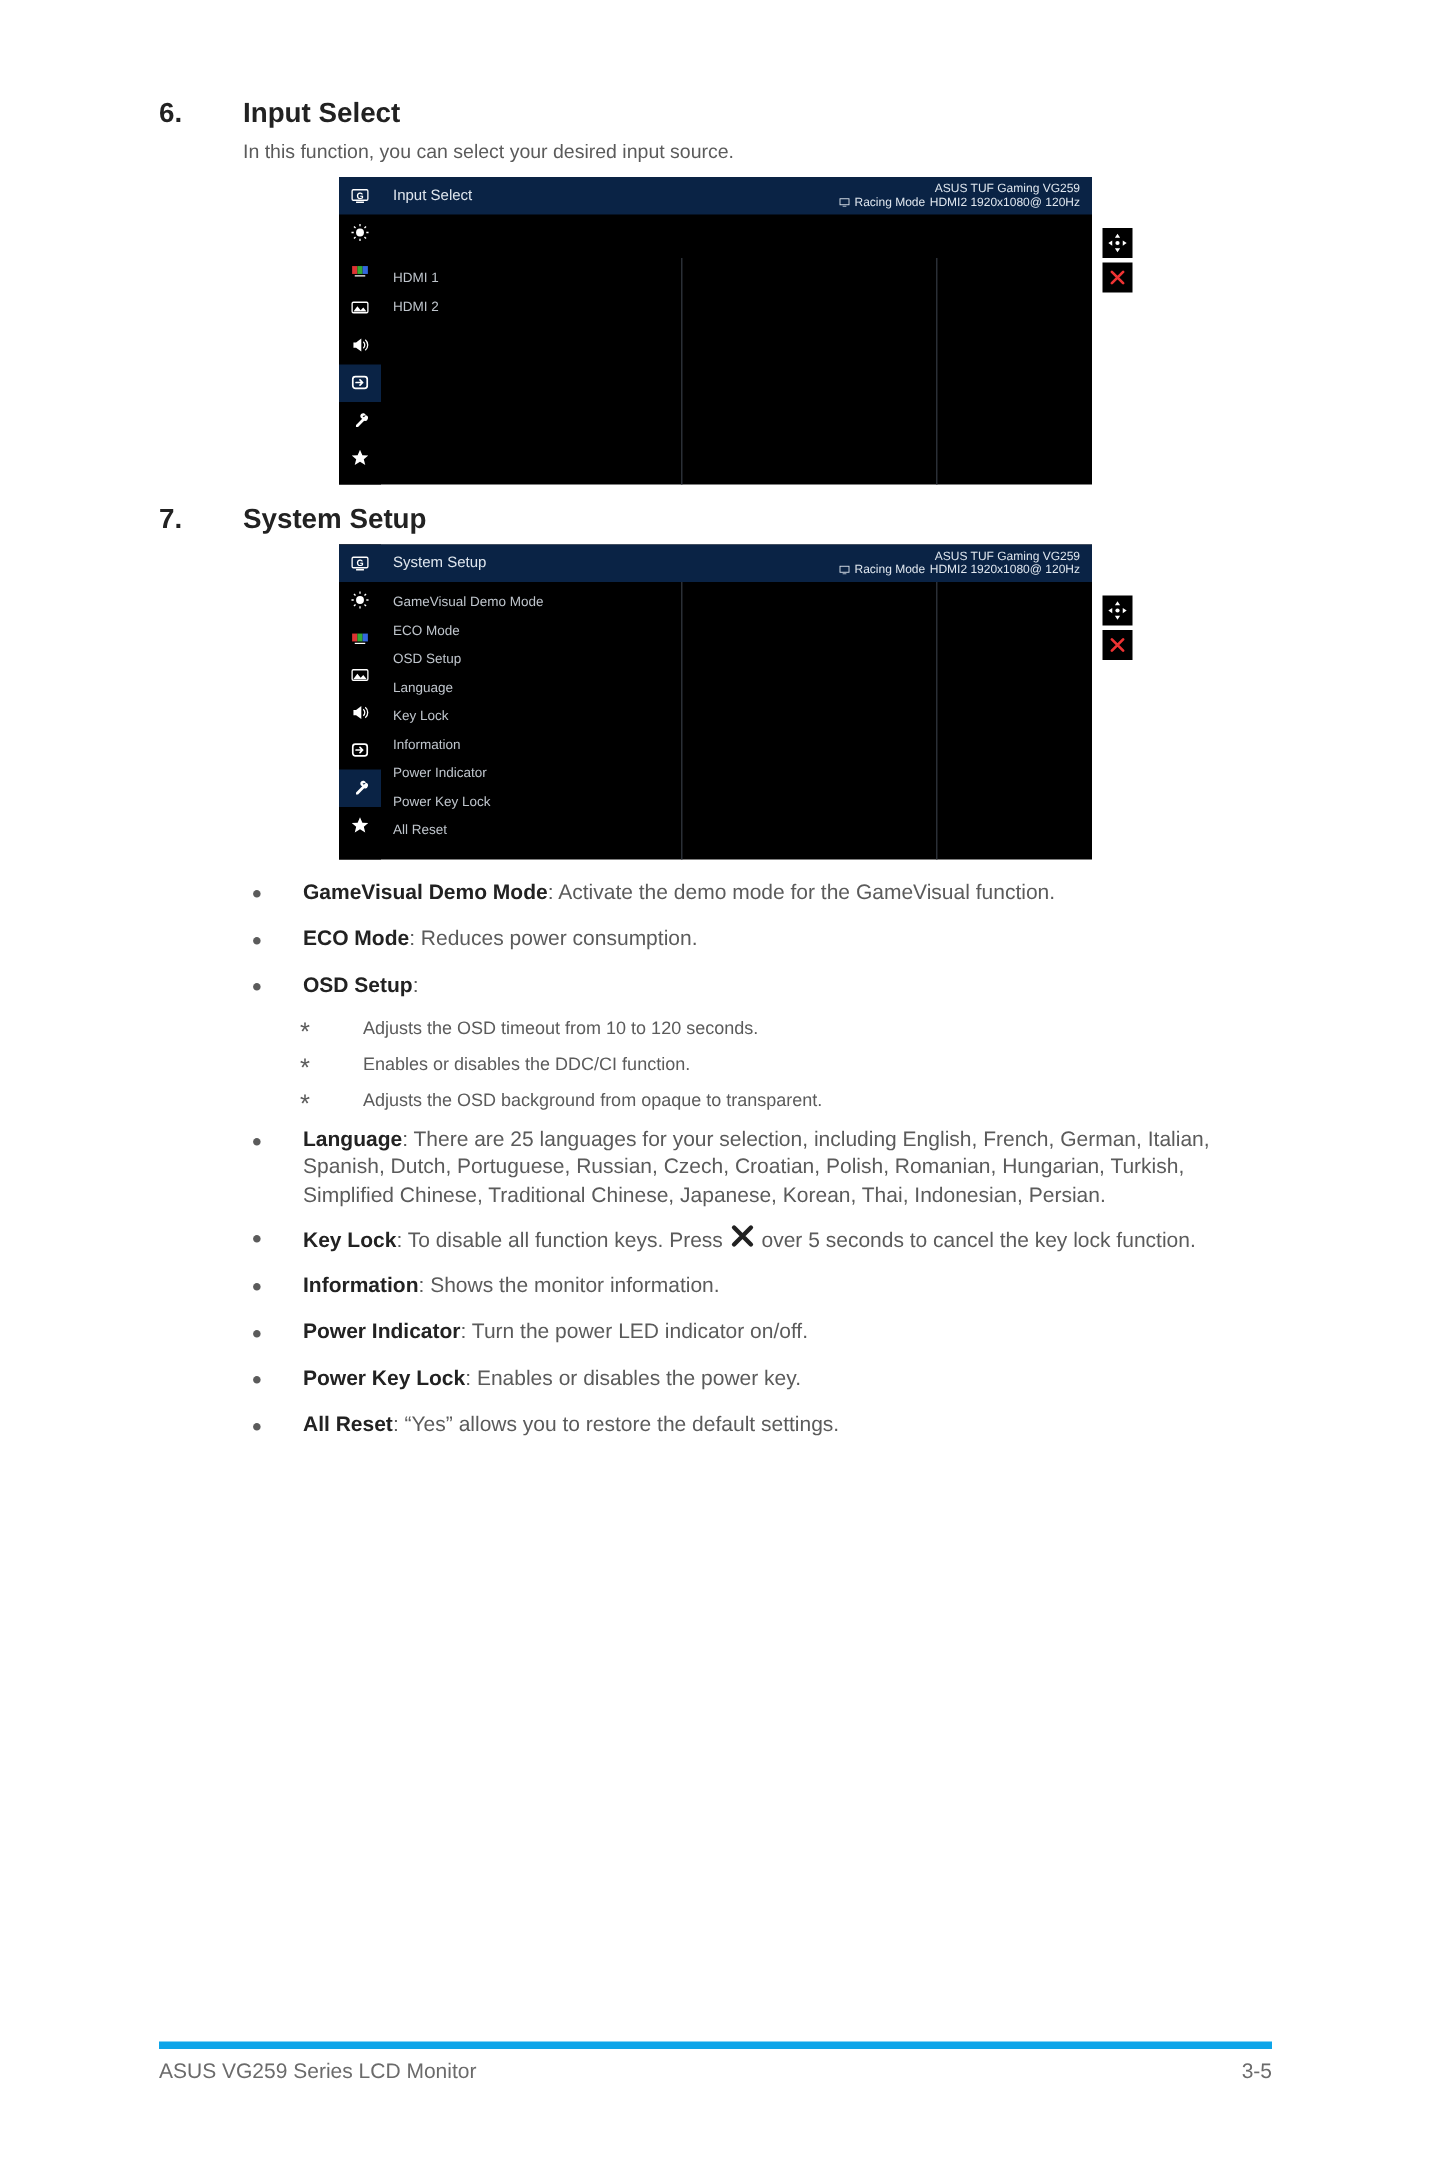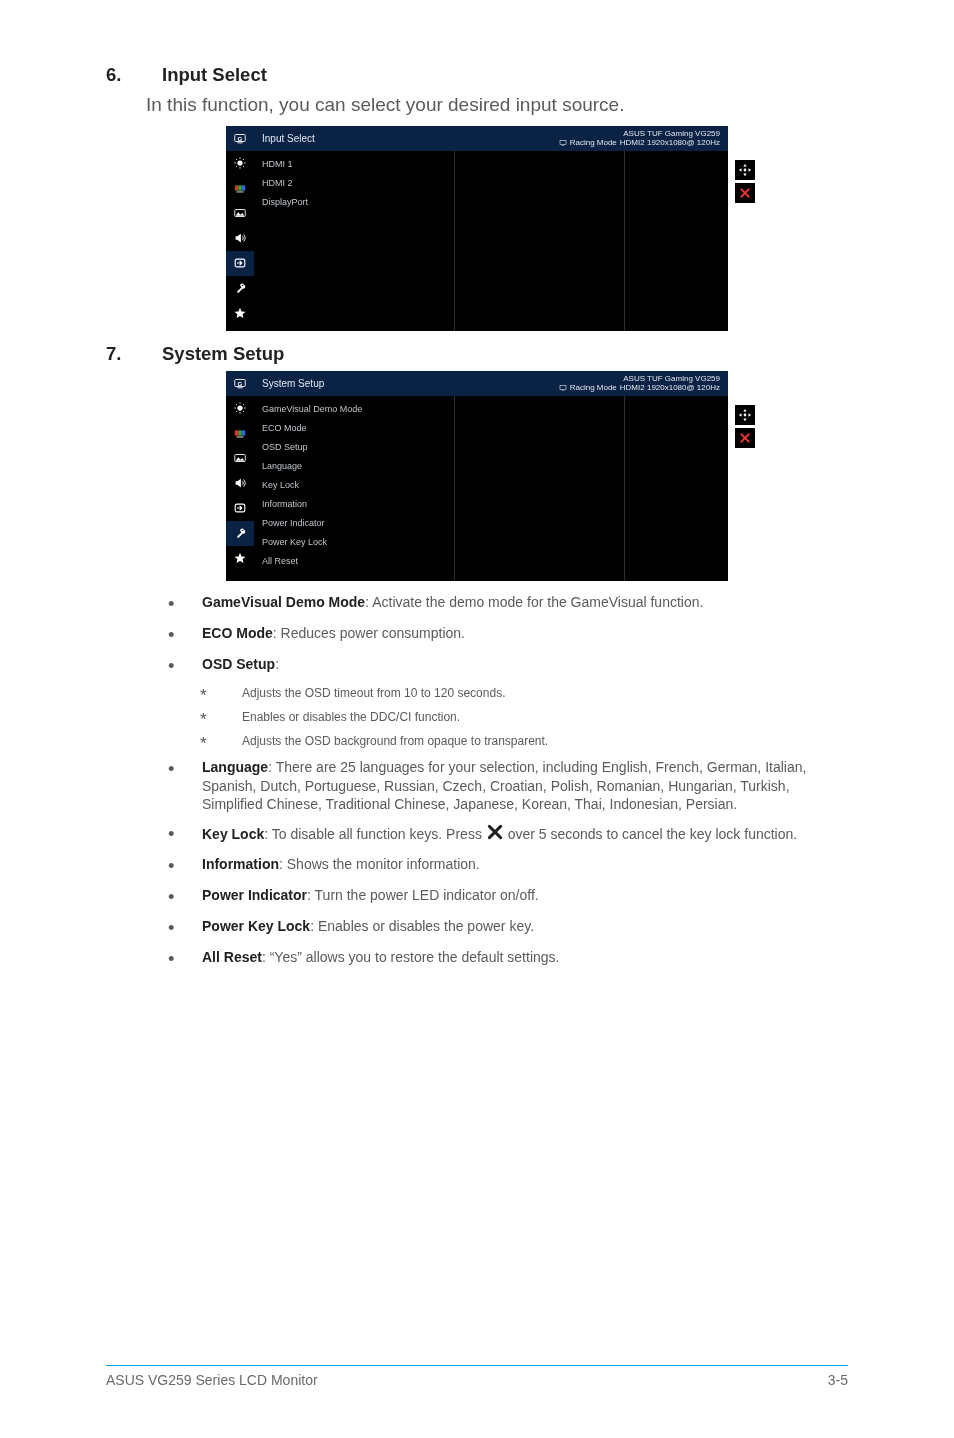--- a/index.html
+++ b/index.html
@@ -1,21 +1,21 @@
 <!DOCTYPE html>
 <html><head>
 <meta charset="utf-8">
 <style>
   * { box-sizing: border-box; margin: 0; padding: 0; }
   body { background: #fff; font-family: Arial, Helvetica, sans-serif; color: #333; width: 954px; height: 1438px; position: relative; }
   .page { padding: 64px 106px 0 106px; }
   .num-item { display: flex; margin-bottom: 6px; }
   .num { width: 56px; font-weight: bold; font-size: 18.5px; color: #222; }
   .num-title { font-weight: bold; font-size: 18.5px; color: #222; }
-  .body-text { margin-left: 40px; font-size: 19px; color: #5b5b5b; line-height: 1.35; margin-bottom: 8px; }
+  .body-text { margin-left: 56px; font-size: 13px; color: #5b5b5b; line-height: 1.35; margin-bottom: 8px; }
   .osd-wrap { display: flex; justify-content: center; margin: 6px 0 12px 0; }
   .osd { width: 502px; background: #000; display: flex; color: #fff; font-size: 9px; position: relative; }
   .osd-sidebar { width: 28px; background: #000; display: flex; flex-direction: column; }
   .osd-ic { width: 28px; height: 25px; display: flex; align-items: center; justify-content: center; }
   .osd-ic.active { background: #0a2345; }
   .osd-ic svg { width: 14px; height: 14px; }
   .osd-main { flex: 1; display: flex; flex-direction: column; }
   .osd-header { height: 25px; background: #0a2345; display: flex; align-items: center; padding: 0 8px; font-size: 10px; color: #dfe6ee; }
   .osd-header .h-title { flex: 1; }
   .osd-header .h-right { text-align: right; font-size: 8px; line-height: 1.15; }
@@ -27,21 +27,21 @@
   .osd-side-btn { width: 20px; height: 20px; background: #000; display: flex; align-items: center; justify-content: center; }
   .bullets { margin-left: 56px; margin-top: 6px; }
   .b1 { display: flex; margin-bottom: 9px; }
   .b1 .dot { width: 40px; font-size: 18.5px; color: #5b5b5b; text-align: left; padding-left: 6px; }
   .b1 .txt { flex: 1; font-size: 14px; color: #5b5b5b; line-height: 1.35; }
   .b1 .txt b { color: #222; font-weight: bold; }
   .b2 { display: flex; margin: 4px 0 4px 38px; }
   .b2 .ast { width: 42px; font-size: 17px; color: #5b5b5b; }
   .b2 .txt2 { flex: 1; font-size: 12px; color: #5b5b5b; }
   .inline-x { display: inline-block; vertical-align: -2px; }
-  .footer { position: absolute; bottom: 50px; left: 106px; right: 106px; border-top: 1px solid #0ea5e9; padding-top: 6px; display: flex; justify-content: space-between; font-size: 14px; color: #6b6b6b; }
+  .footer { position: absolute; bottom: 50px; left: 106px; right: 106px; border-top: 5px solid #0ea5e9; padding-top: 6px; display: flex; justify-content: space-between; font-size: 14px; color: #6b6b6b; }
 </style>
 </head>
 <body>
 
 <div class="page">
 
   <div class="num-item">
     <div class="num">6.</div>
     <div class="num-title">Input Select</div>
   </div>
@@ -118,26 +118,25 @@
             <div style="display:flex;align-items:center;justify-content:flex-end;gap:3px;">
               <svg width="8" height="8" viewBox="0 0 16 16">
                   <rect x="2" y="3" width="12" height="8" fill="none" stroke="#dfe6ee" stroke-width="1.2"></rect>
                   <line x1="5.5" y1="13" x2="10.5" y2="13" stroke="#dfe6ee" stroke-width="1"></line>
                 </svg>
               <span>Racing Mode</span>
               <span>HDMI2 1920x1080@ 120Hz</span>
             </div>
           </div>
         </div>
-        <div class="osd-list" style="flex:1;">
+        <div class="osd-list" style="flex:1;margin-top:29px;">
           <div class="osd-vline v1"></div>
             <div class="osd-vline v2"></div>
           <div class="osd-row">HDMI 1</div>
           <div class="osd-row">HDMI 2</div>
-          <div class="osd-row">DisplayPort</div>
         </div>
       </div>
       <div class="osd-side-btns">
         <div class="osd-side-btn">
             <svg width="14" height="14" viewBox="0 0 16 16" fill="#fff">
               <path d="M8 1 L10 4 H6 Z M8 15 L6 12 H10 Z M1 8 L4 6 V10 Z M15 8 L12 10 V6 Z"></path>
               <circle cx="8" cy="8" r="1.6"></circle>
             </svg>
           </div>
         <div class="osd-side-btn">

